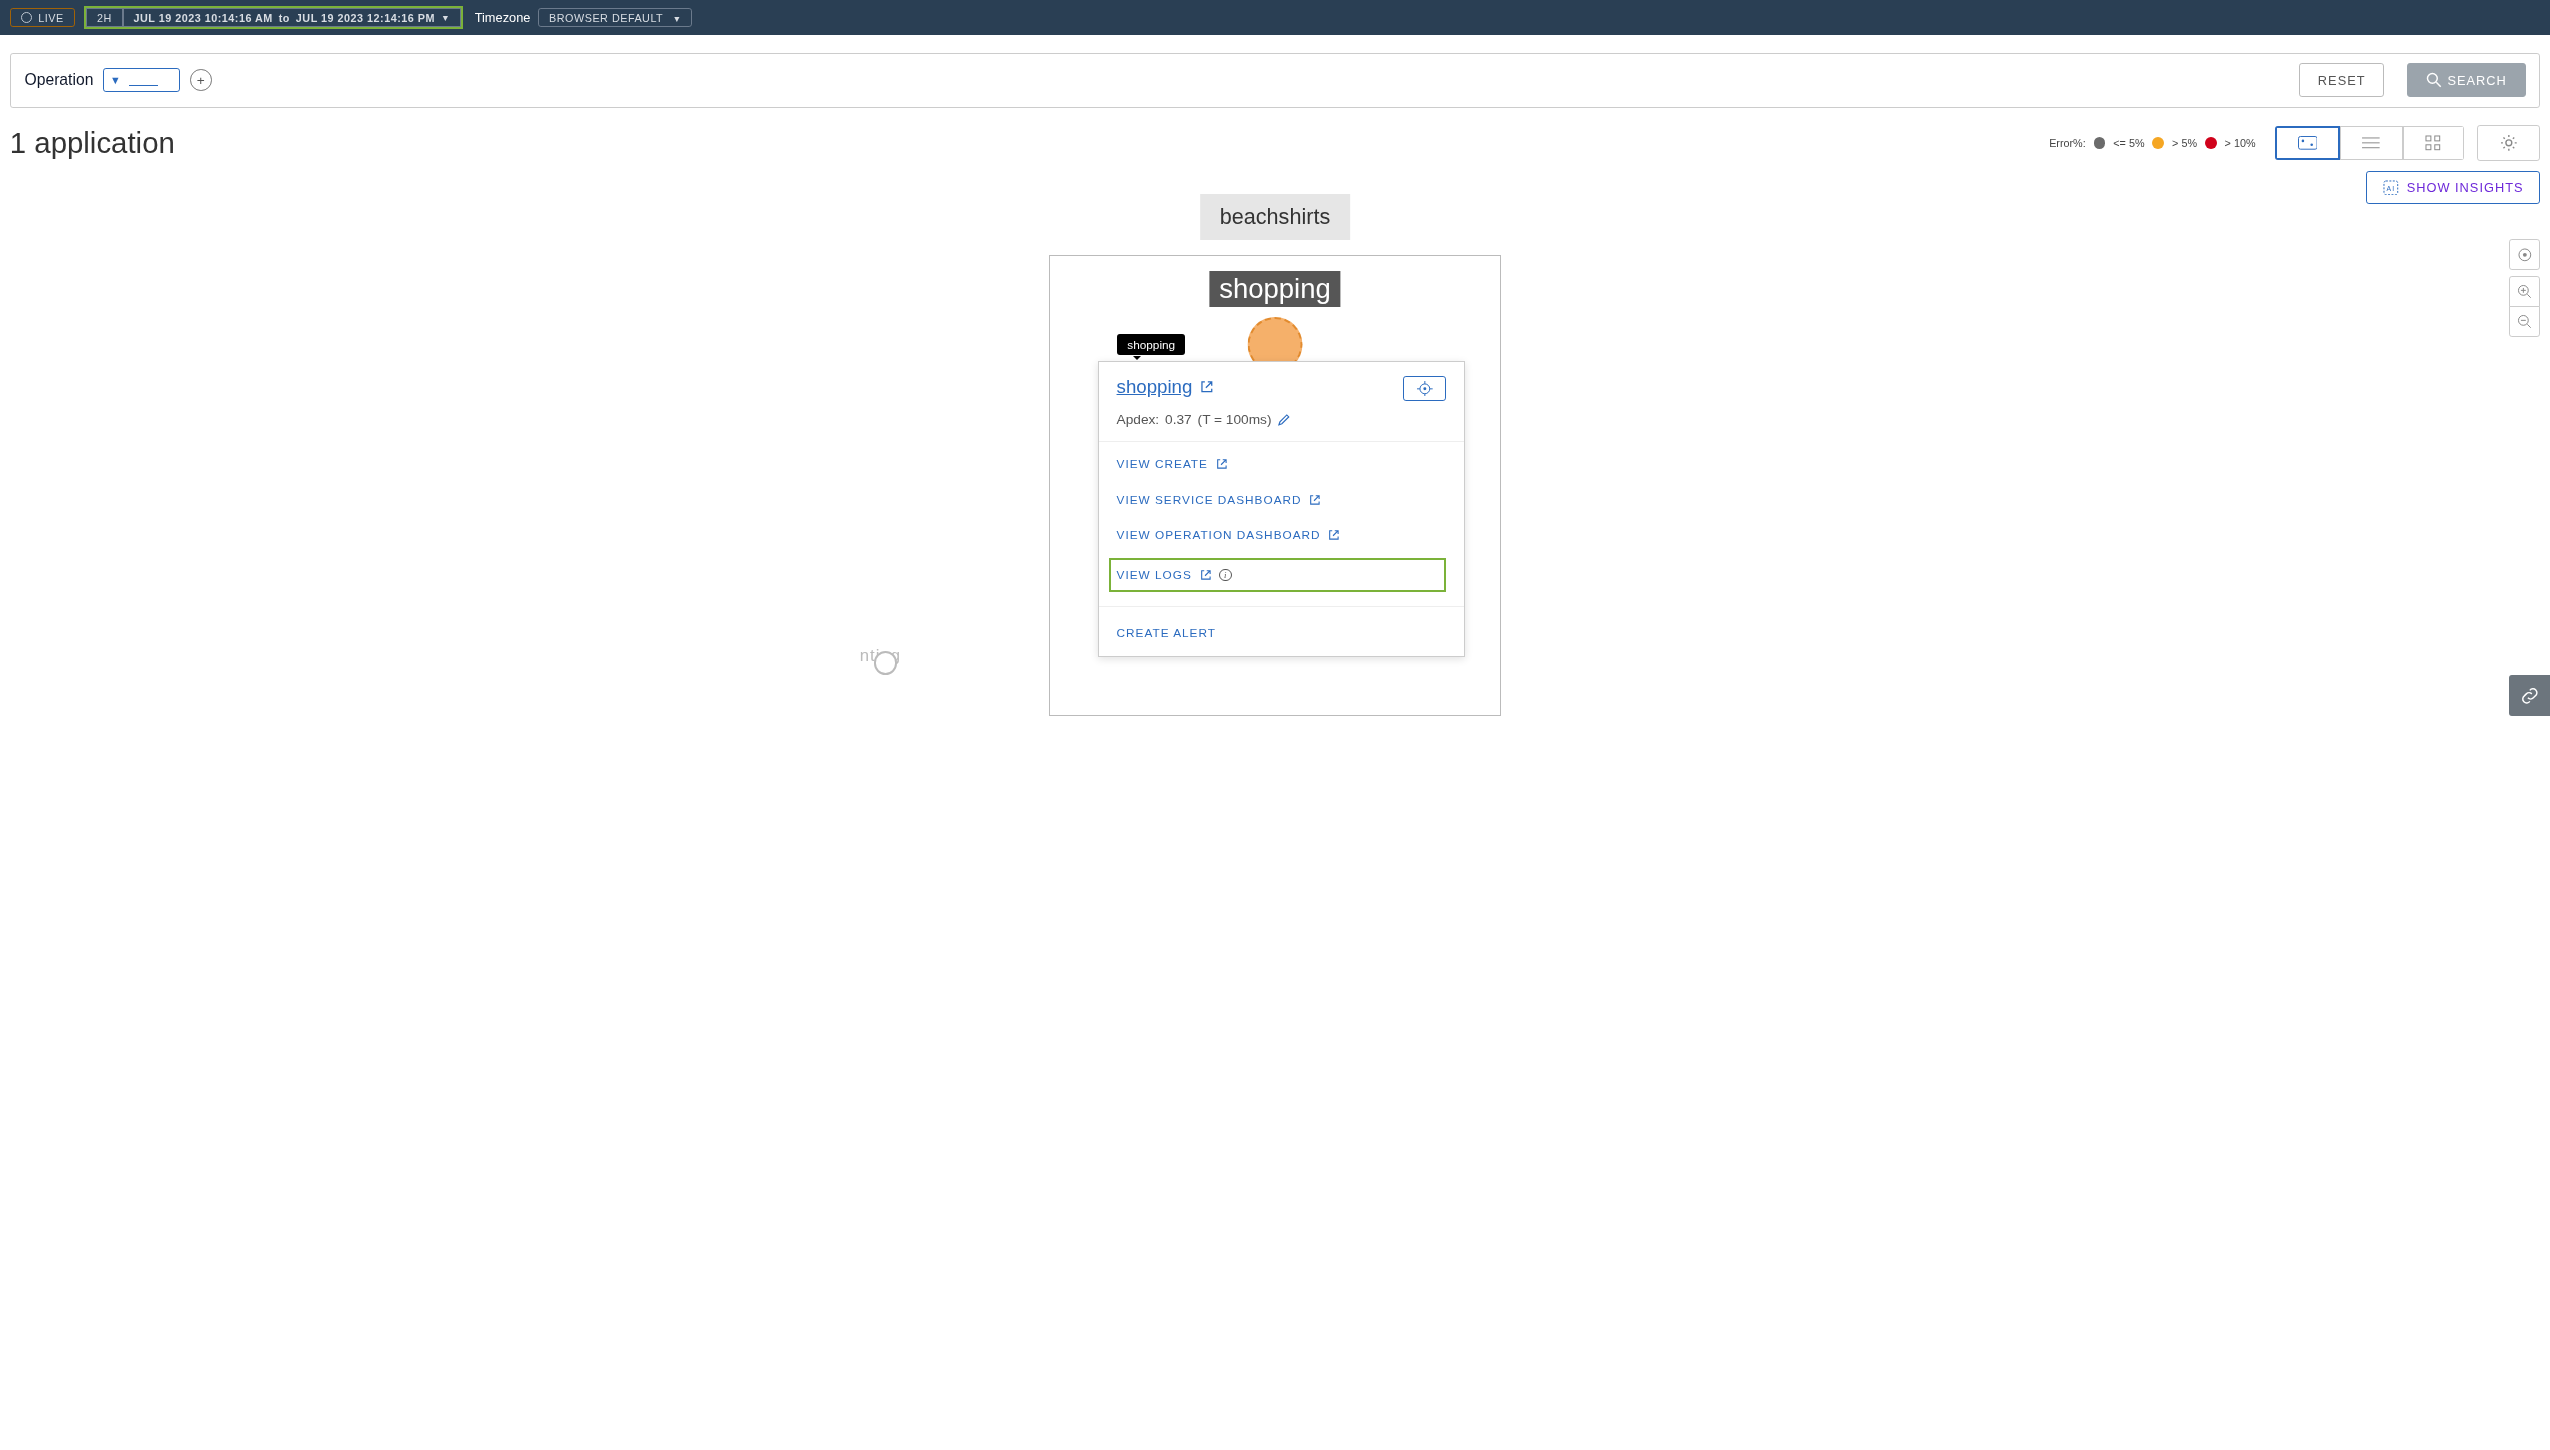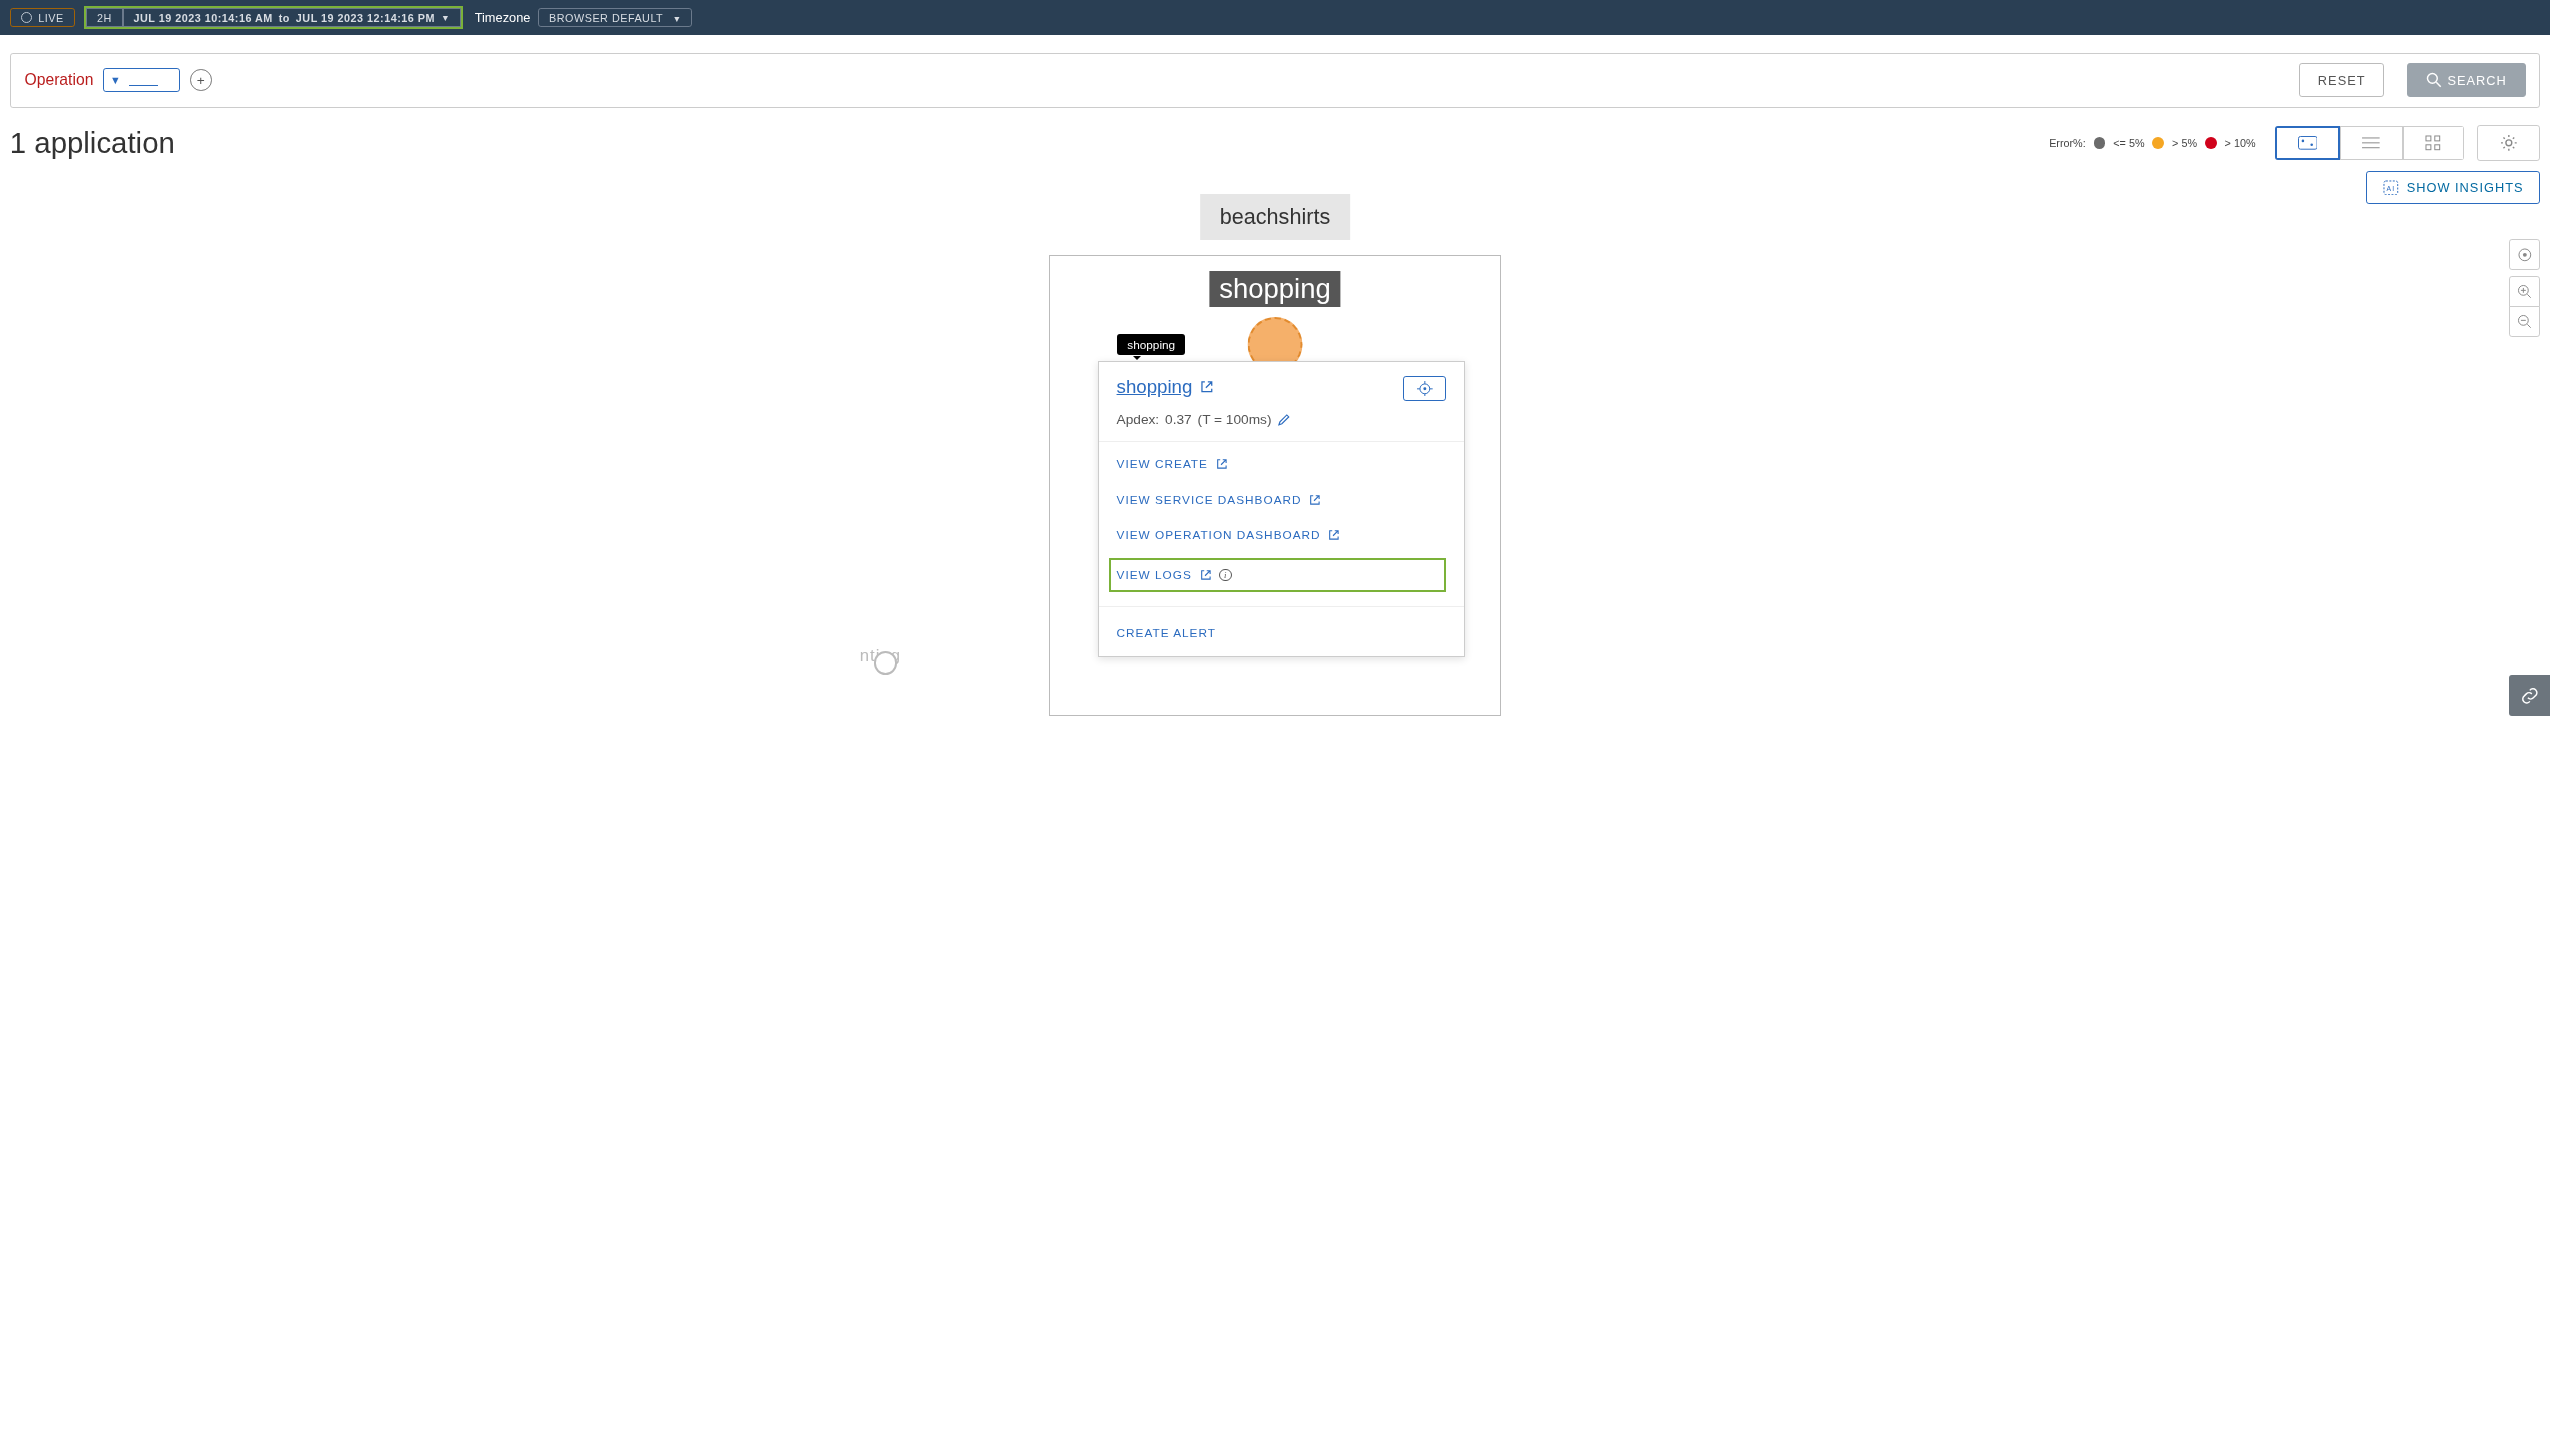--- a/index.html
+++ b/index.html
@@ -12,21 +12,21 @@
 .timerange-wrapper { display: flex; border: 2px solid #7bb239; }
 .duration-pill { border: 1px solid #6b7a8c; padding: 2.9px 9.8px; }
 .daterange-pill { border: 1px solid #6b7a8c; padding: 2.9px 9.8px; display: flex; align-items: center; gap: 5.9px; font-weight: bold; }
 .timezone-label { margin-left: 11.8px; margin-right: 7.9px; font-size: 12.8px; color: #fff; letter-spacing: 0; }
 .timezone-select { border: 1px solid #6b7a8c; border-radius: 2.9px; padding: 2.9px 9.8px; }
 .chev { font-size: 8.8px; }
 
 
 .filterbar { margin: 17.7px 9.8px 0 9.8px; border: 1px solid #ccc; border-radius: 2.9px; padding: 9.8px 13.7px; display: flex; align-items: center; }
 .filterbar-left { display: flex; align-items: center; gap: 9.8px; }
-.operation-label { font-size: 15.7px; color: #b91c1c; }
+.operation-label { font-size: 15.7px; color: #0f172a; }
 .operation-select { border: 1px solid #2b6bbf; border-radius: 2.9px; width: 77px; height: 24.5px; display: flex; align-items: center; padding: 0 5.9px; color: #2b6bbf; }
 .operation-select .chev2 { font-size: 10.8px; }
 .operation-select .lineinput { border-bottom: 1px solid #2b6bbf; height: 11.8px; width: 29.4px; margin-left: 7.9px; }
 .add-circle { width: 21.6px; height: 21.6px; border: 1.5px solid #777; border-radius: 50%; display: flex; align-items: center; justify-content: center; font-size: 13.7px; color: #555; }
 .filterbar-right { margin-left: auto; display: flex; gap: 23px; }
 .btnbox { border: 1px solid #bbb; border-radius: 2.9px; padding: 7.9px 17.7px; font-size: 12.8px; letter-spacing: 1px; color: #555; display: flex; align-items: center; gap: 5.9px; background: #fff; }
 .btnbox.search { background: #9ba4ac; color: #fff; border-color: #9ba4ac; }
 
 
 .titlerow { display: flex; align-items: center; padding: 17.7px 9.8px 9.8px 9.8px; }
@@ -37,21 +37,21 @@
 .dot.gray { background: #6b6b6b; }
 .dot.orange { background: #f5a623; }
 .dot.red { background: #d0021b; }
 .viewmode-group { display: flex; border-radius: 2.9px; overflow: hidden; margin-right: 13.7px; }
 .viewmode-btn { border: 1px solid #ccc; padding: 7.9px 21.6px; display: flex; align-items: center; justify-content: center; background: #fff; }
 .viewmode-btn.active { border-color: #2b6bbf; box-shadow: inset 0 0 0 1px #2b6bbf; }
 .settings-btn { border: 1px solid #ccc; border-radius: 2.9px; padding: 7.9px 21.6px; background: #fff; }
 
 
 .insightsrow { display: flex; justify-content: flex-end; padding: 0 9.8px; }
-.insights-btn { border: 1px solid #2b6bbf; border-radius: 2.9px; padding: 7.9px 15.7px; color: #0369a1; font-size: 12.8px; letter-spacing: 1px; display: flex; align-items: center; gap: 7.9px; }
+.insights-btn { border: 1px solid #2b6bbf; border-radius: 2.9px; padding: 7.9px 15.7px; color: #6d28d9; font-size: 12.8px; letter-spacing: 1px; display: flex; align-items: center; gap: 7.9px; }
 
 
 .canvas-area { position: relative; margin: 0 9.8px; height: 609px; }
 .zoom-controls { position: absolute; right: 0; top: 35px; display: flex; flex-direction: column; gap: 0; }
 .zoom-btn { border: 1px solid #ccc; border-radius: 2.9px; width: 31px; height: 31px; display: flex; align-items: center; justify-content: center; background: #fff; margin-bottom: 5.9px; color: #666; }
 .zoom-btn.stack { margin-bottom: -1px; border-radius: 2.9px 2.9px 0 0; }
 .zoom-btn.stack2 { border-radius: 0 0 2.9px 2.9px; }
 
 .app-label { position: absolute; left: 50%; transform: translateX(-50%); top: -9.8px; background: #e6e6e6; padding: 9.8px 19.6px; font-size: 21.6px; color: #333; }
 .service-box { position: absolute; left: 50%; top: 51px; transform: translateX(-50%); width: 452px; height: 461px; border: 1px solid #bbb; }

